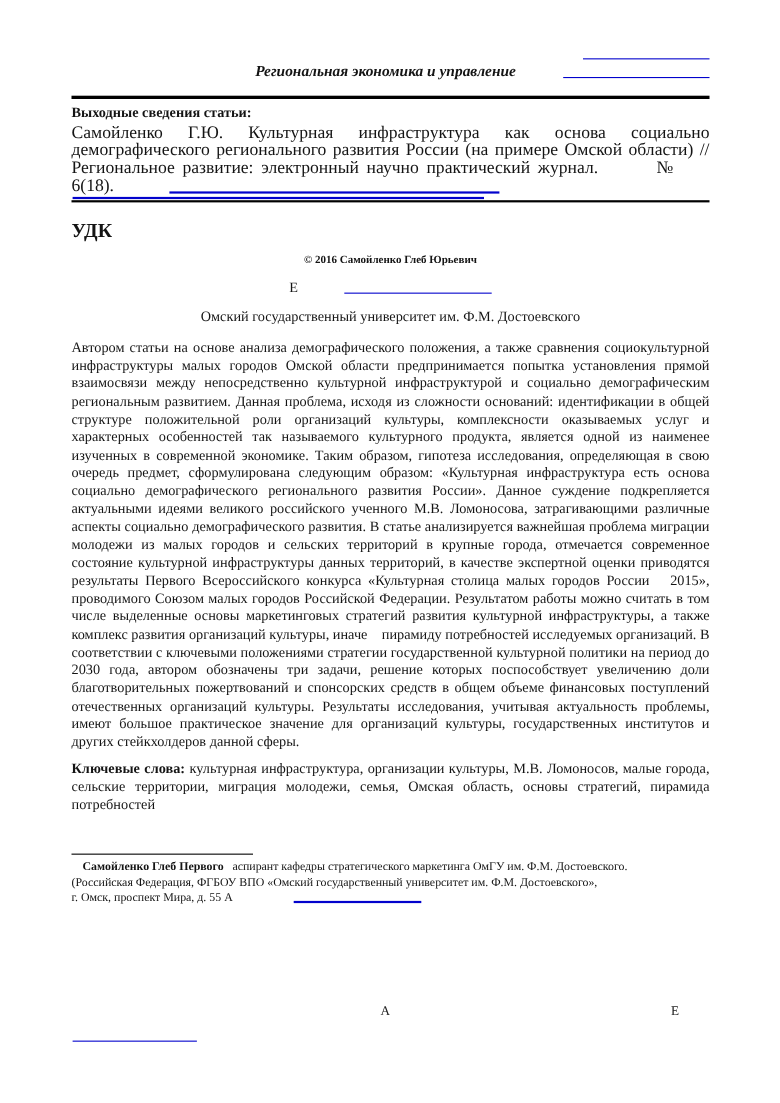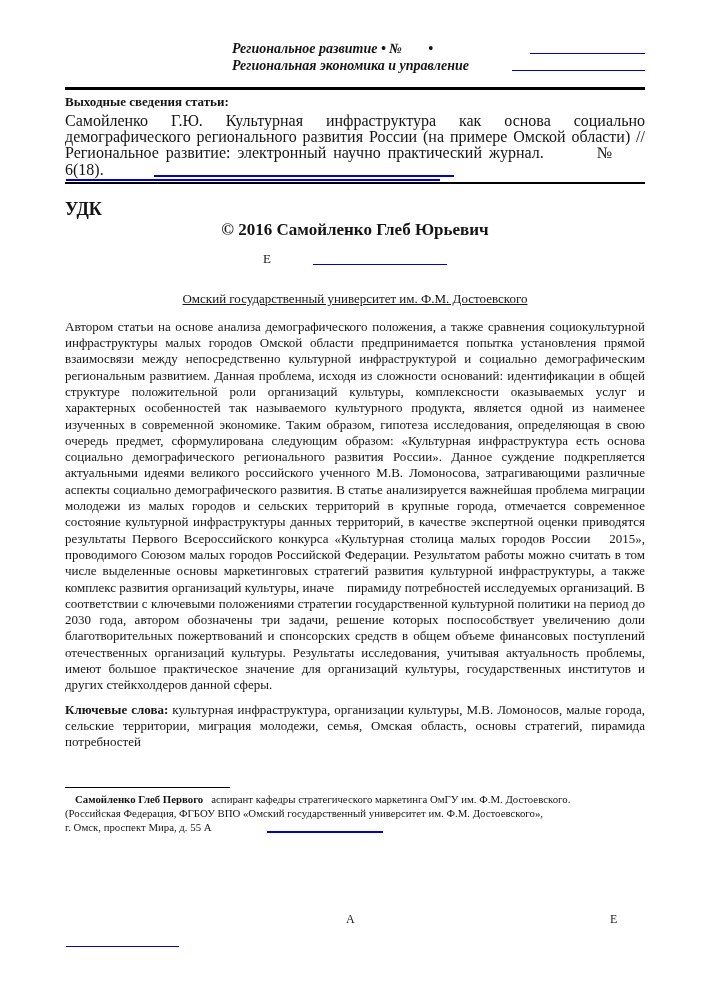--- a/index.html
+++ b/index.html
@@ -28,27 +28,27 @@
 
   .cite-label { margin-top:4px; font-weight:bold; font-size:13px; }
   .cite-para  { margin-top:3px; font-size:16px; line-height:16.2px; text-align:justify; }
   .sp { display:inline-block; }
   .inline-blue-line { display:inline-block; height:2px; background:#0202cc; vertical-align:-2px; }
   .cite-link { width:300px; }
 
   .udc { margin-top:15px; font-weight:bold; font-size:18px; }
 
   .title { margin-top:9px; text-align:center; font-weight:bold; font-size:14px; line-height:19px; }
-  .copyright { text-align:center; font-weight:bold; font-size:17px; }
+  .copyright { margin-top:11px; text-align:center; font-weight:bold; font-size:10px; }
 
   .email-row { margin-top:10px; display:flex; justify-content:center; align-items:flex-end; height:17px; font-size:13px; }
   .email-gap { display:inline-block; width:42px; }
   .email-line { width:134px; height:0; border-bottom:1.6px solid #0202cc; margin-bottom:2px; }
 
-  .affiliation { margin-top:24px; text-align:center; font-size:13px;text-decoration:underline; }
+  .affiliation { margin-top:11px; text-align:center; font-size:13px; }
 
   .abstract { margin-top:12px; font-size:13px; line-height:16.3px; text-align:justify; }
   .keywords { margin-top:8px; font-size:13px; line-height:16.3px; text-align:justify; }
   .keywords b { font-weight:bold; }
 
   .footnote-sep { margin-top:36px; width:165px; border-top:1.6px solid #000; }
   .footnote { margin-top:4px; font-size:10.8px; line-height:14.4px; }
   .footnote .fn-line1 { text-indent:10px; }
   .fn-name { font-weight:bold; }
   .fn-gap { display:inline-block; width:8px; }
@@ -60,21 +60,20 @@
   .letter-e { left:610px; }
   .footer-blue-line { position:absolute; left:66px; top:946px; width:113px; height:0; border-bottom:1.6px solid #0202cc; }
 </style>
 </head>
 <body>
 
 <div class="page">
   <div class="content">
 
     <div class="mast-row">
-      <span class="mast-text"><span>Региональное развитие • №</span><span class="mast-gap"></span><span>•</span></span>
       <span class="mast-line1"></span>
     </div>
     <div class="mast-row">
       <span class="mast-text">Региональная экономика и управление</span>
       <span class="mast-line2"></span>
     </div>
 
     <div class="rule-thick"></div>
 
     <div class="cite-label">Выходные сведения статьи:</div>

